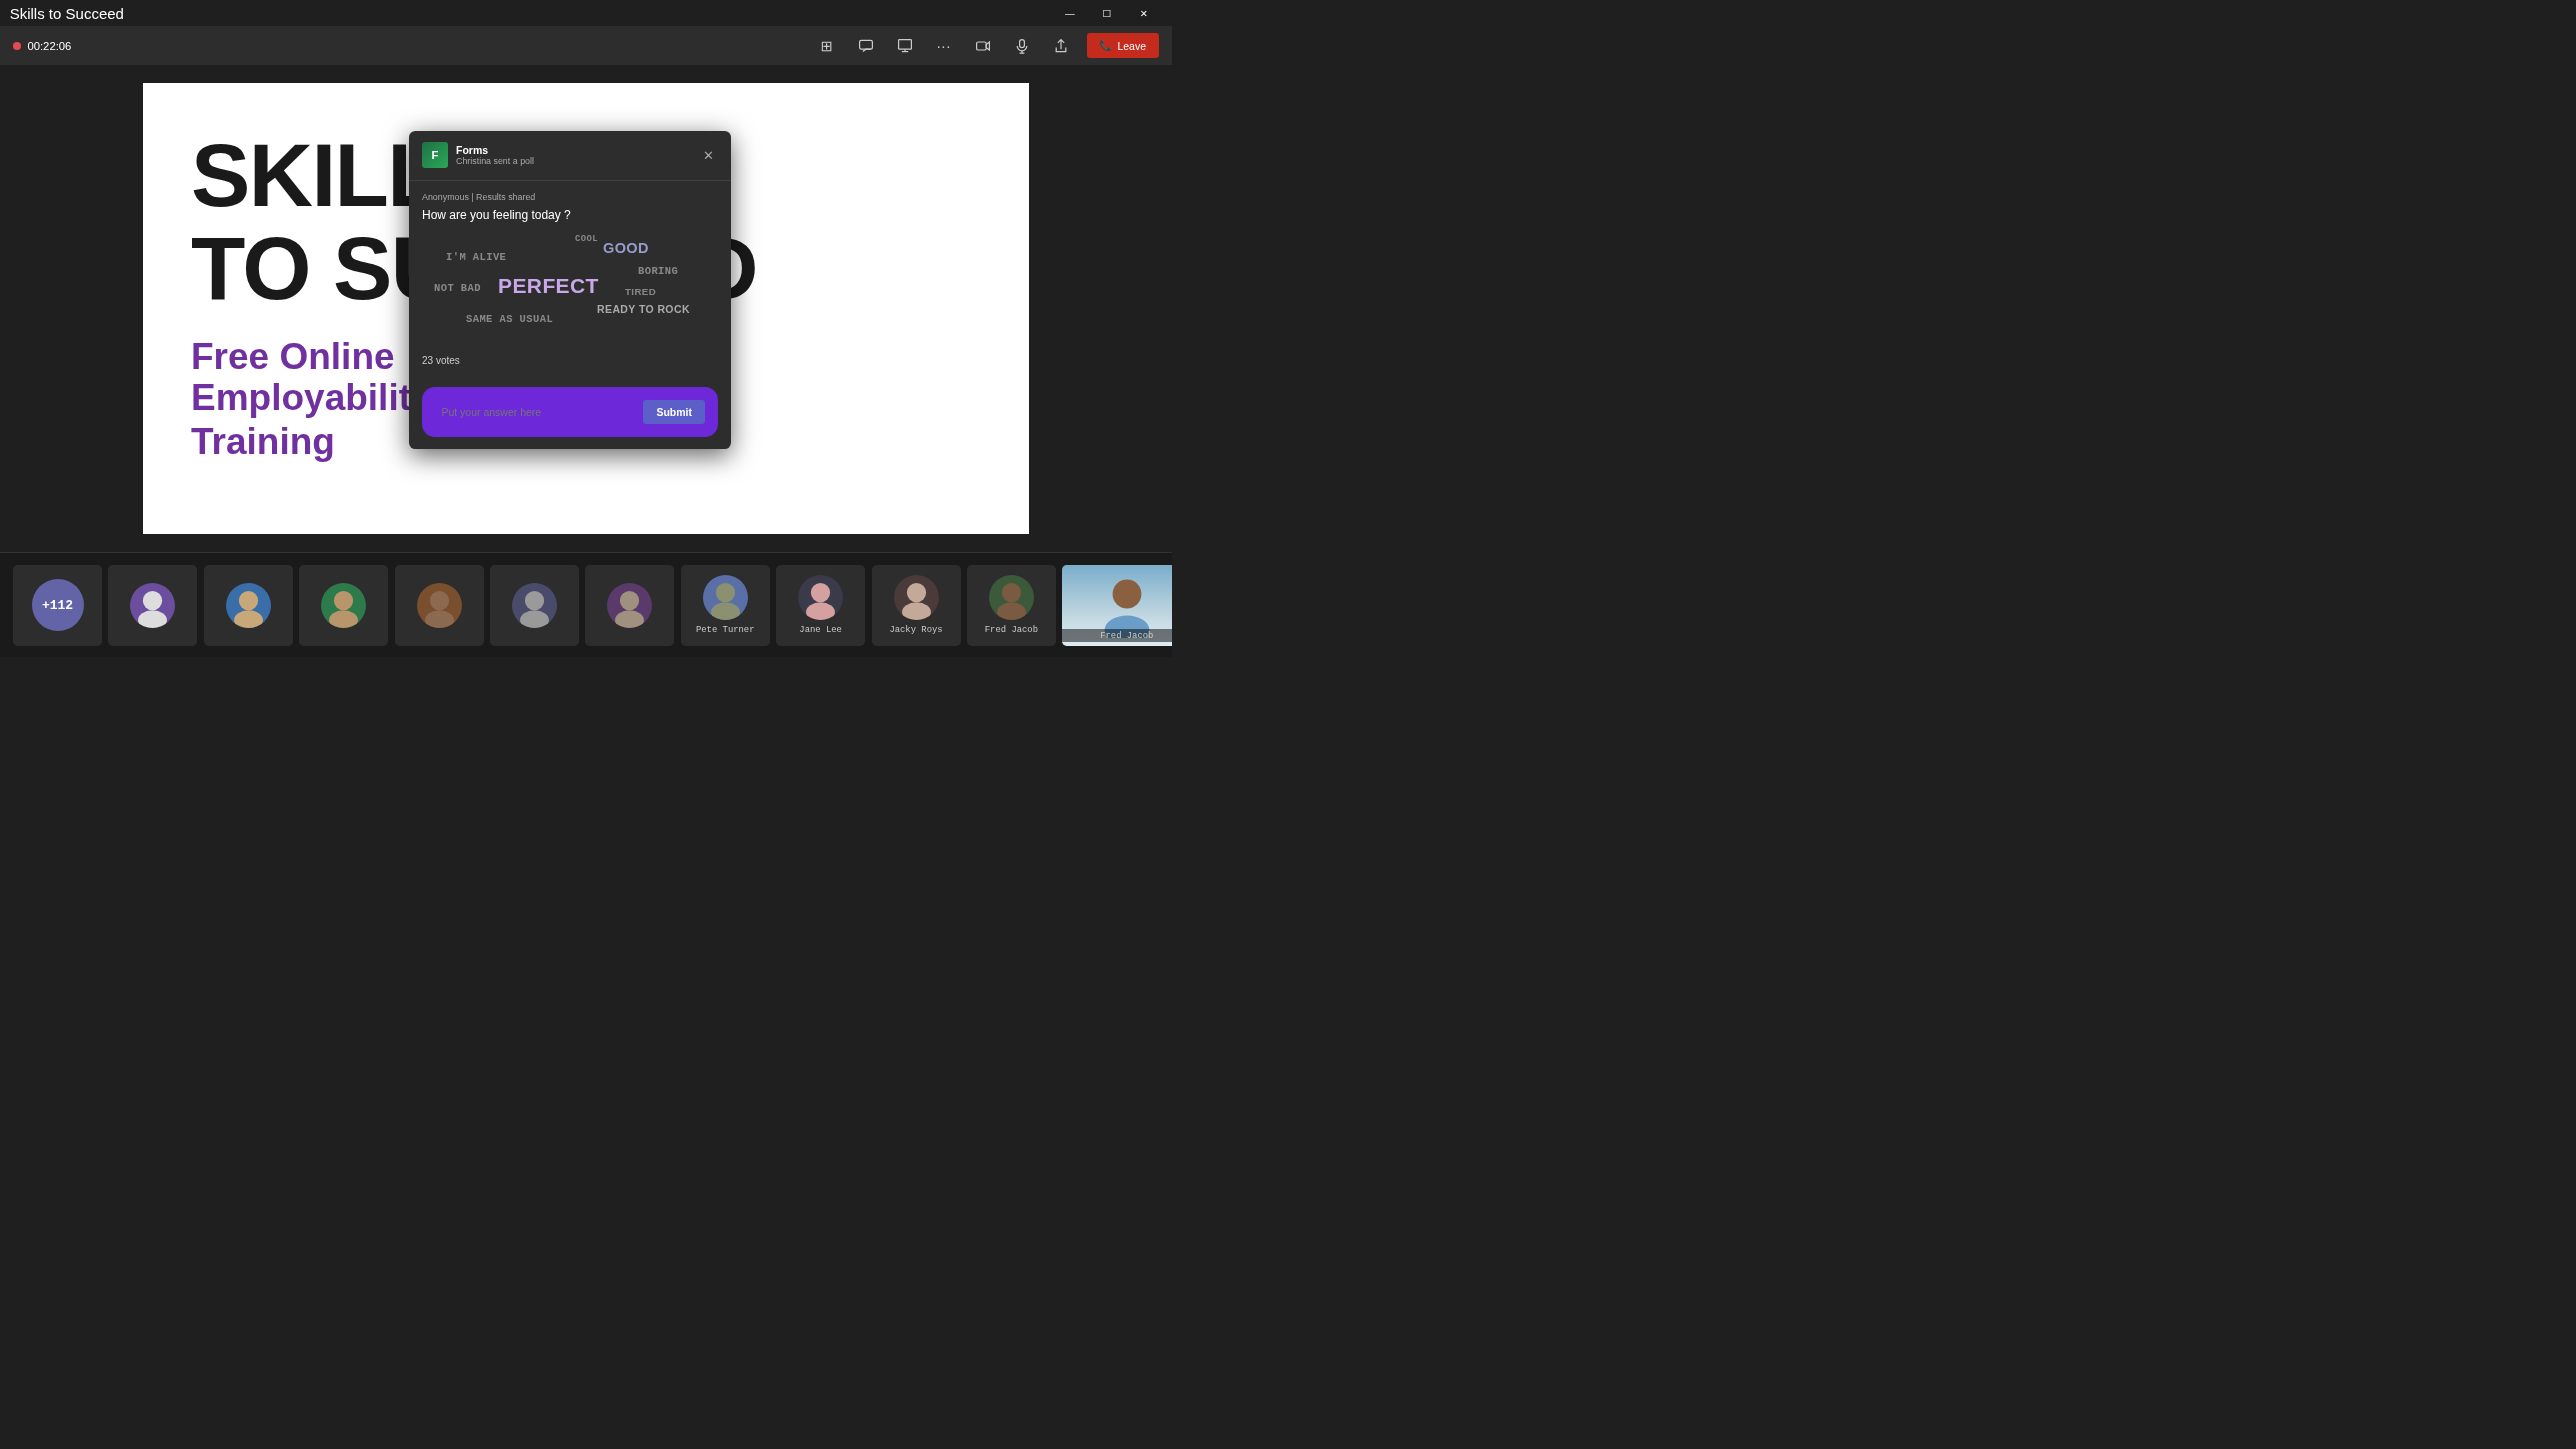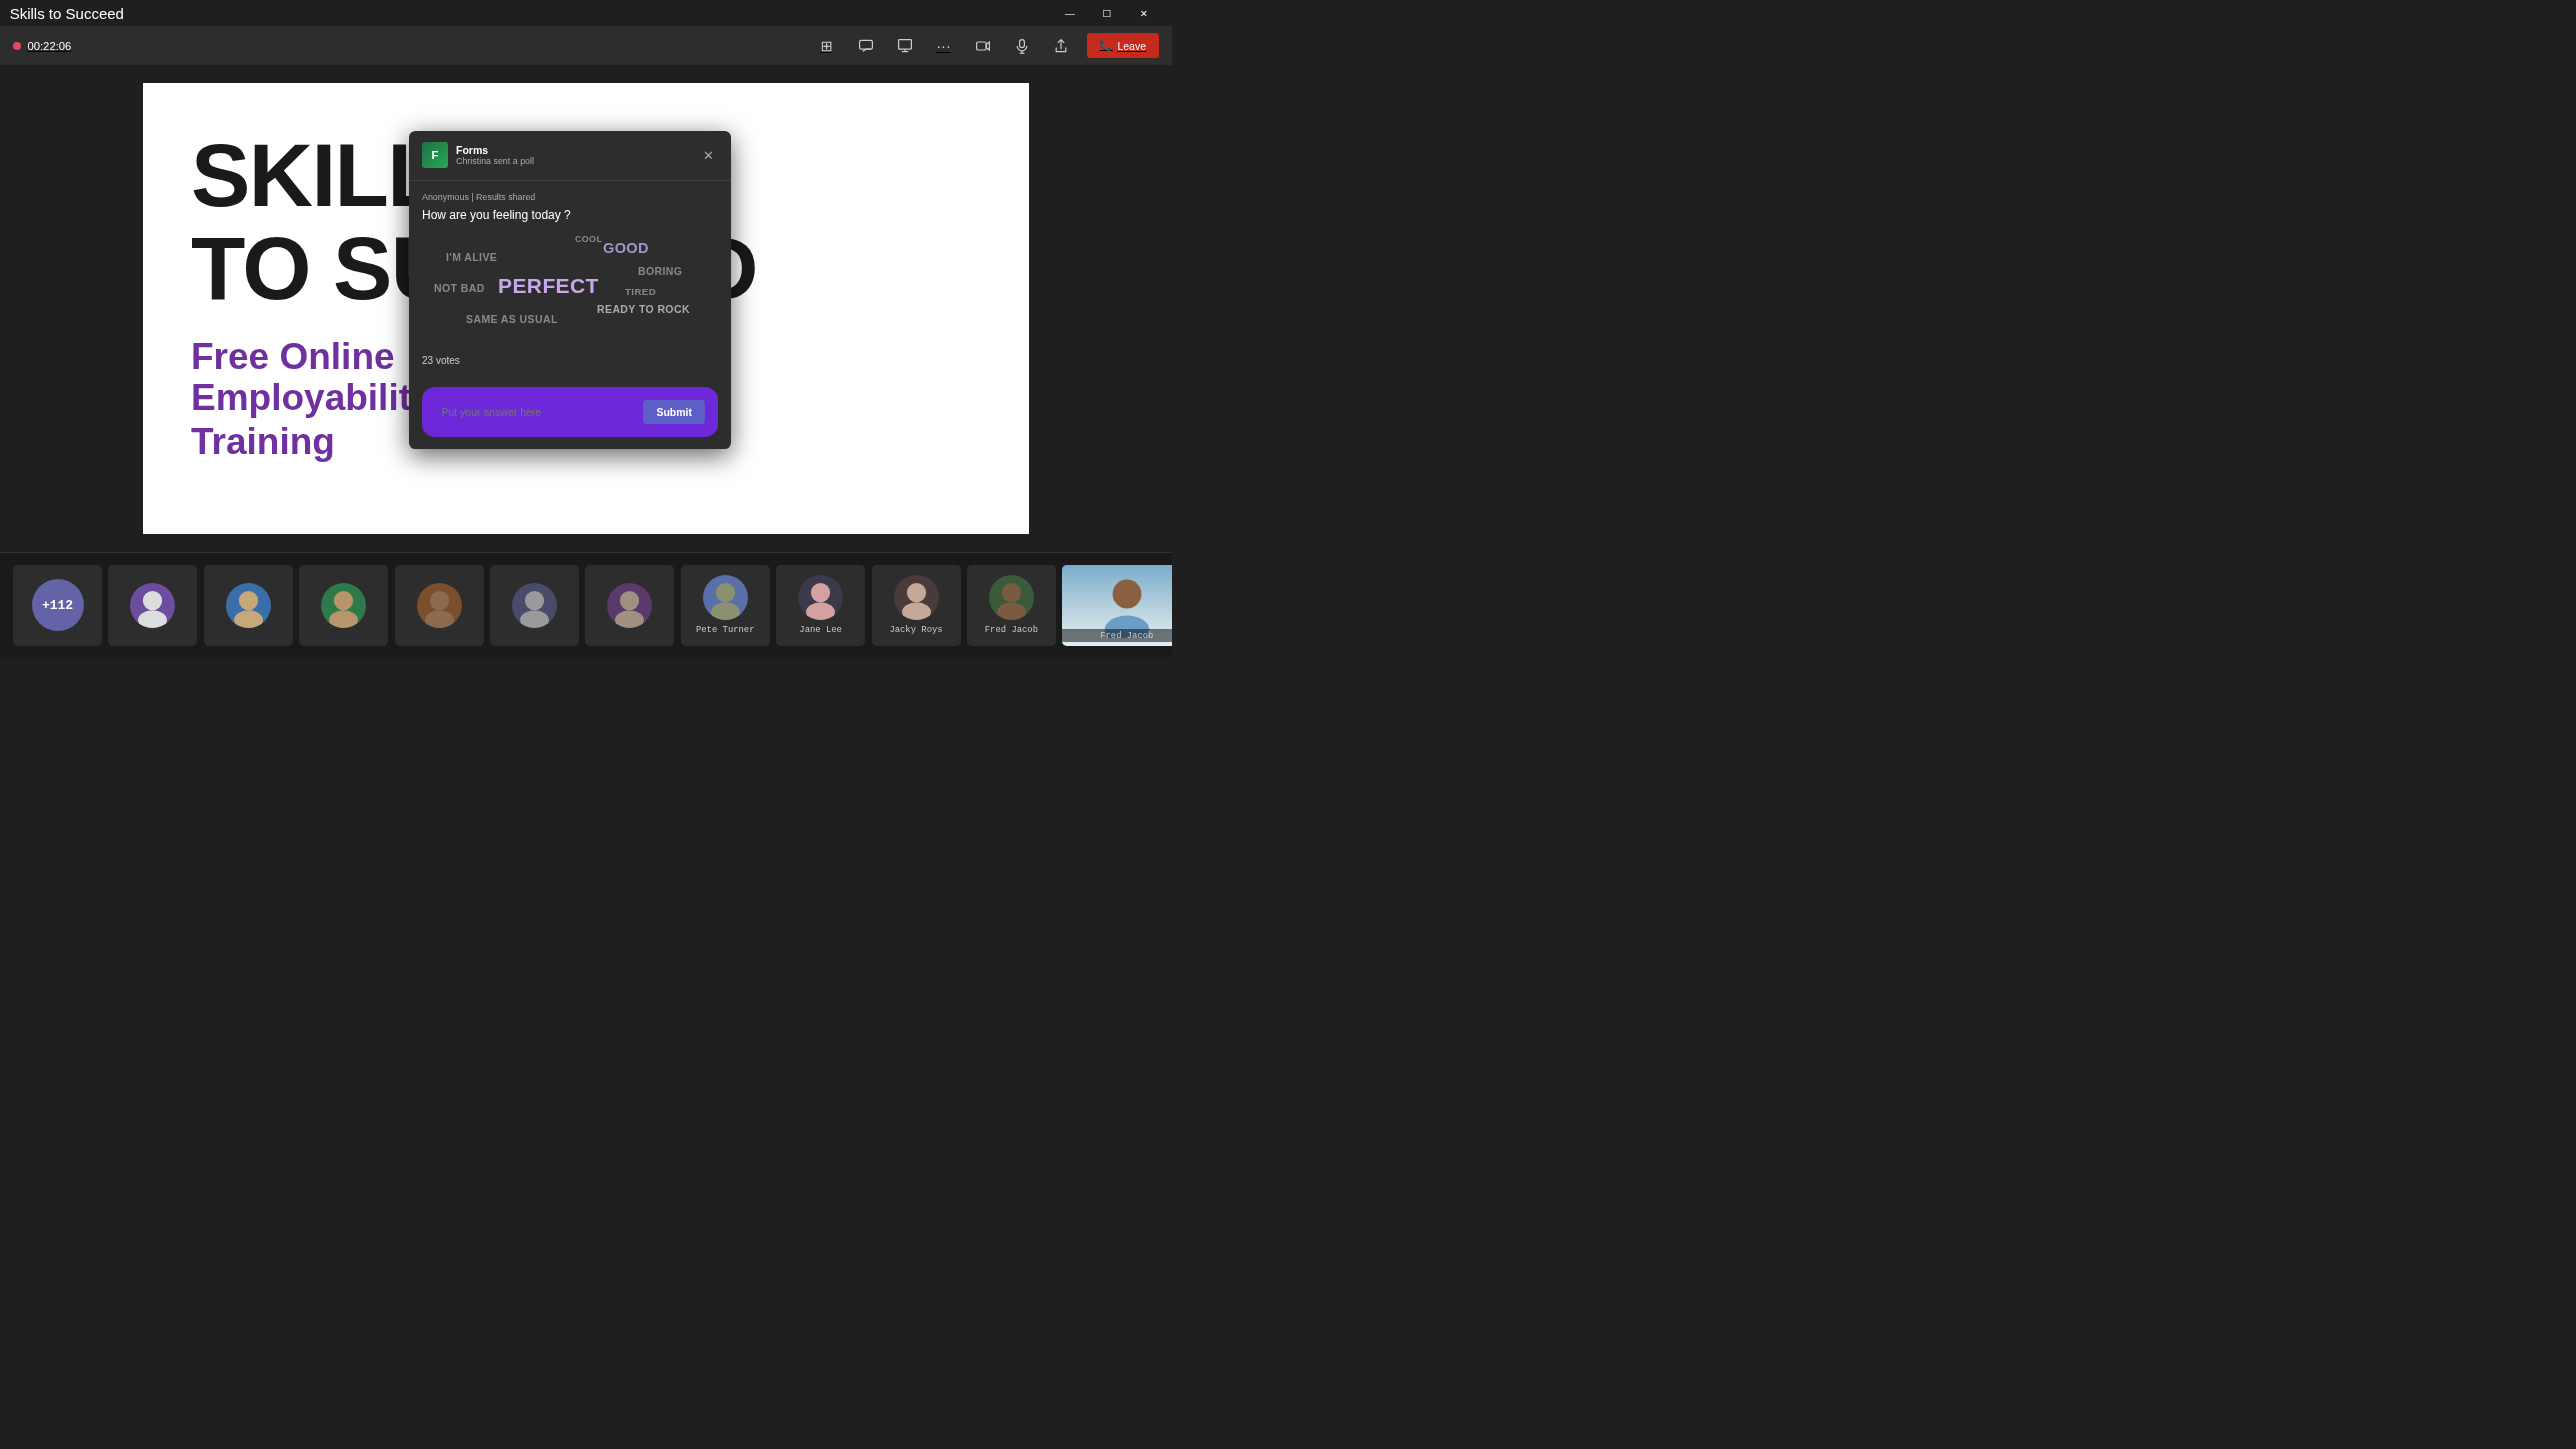--- a/index.html
+++ b/index.html
@@ -46,21 +46,20 @@
     }
 
     
     .toolbar {
       height: 39px;
       background: #2d2d2d;
       display: flex;
       align-items: center;
       justify-content: space-between;
       padding: 0 13px;
-      text-decoration: underline;
     }
     .toolbar-left {
       display: flex;
       align-items: center;
       gap: 6.4px;
       color: #ffffff;
       font-size: 11.3px;
     }
     .record-dot {
       width: 8px;
@@ -241,21 +240,21 @@
     }
     .word {
       position: absolute;
       color: #888888;
       font-weight: 600;
       text-transform: uppercase;
       letter-spacing: 0.4px;
     }
     .word.large { font-size: 21px; color: #c8a8e8; font-weight: 900; }
     .word.medium-large { font-size: 14.5px; color: #9999cc; }
-    .word.medium { font-size: 11.3px; color: #888888; }
+    .word.medium { font-size: 11.3px; color: #888888; font-family: Liberation Mono, monospace; }
     .word.small { font-size: 9.7px; color: #666666; }
     .word.ready { font-size: 12px; color: #aaaaaa; }
 
     .poll-votes {
       color: #cccccc;
       font-size: 10px;
       margin-bottom: 21px;
     }
 
     .poll-input-area {

